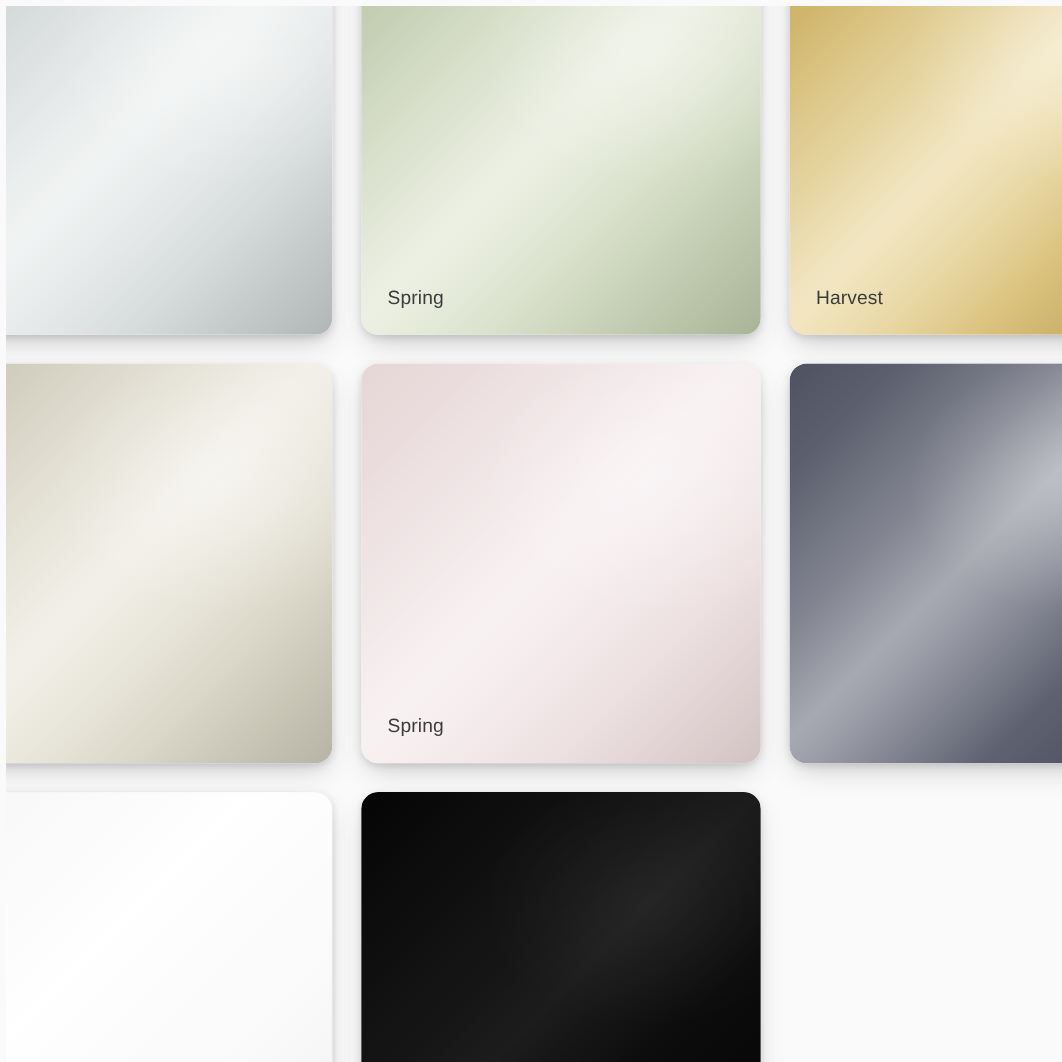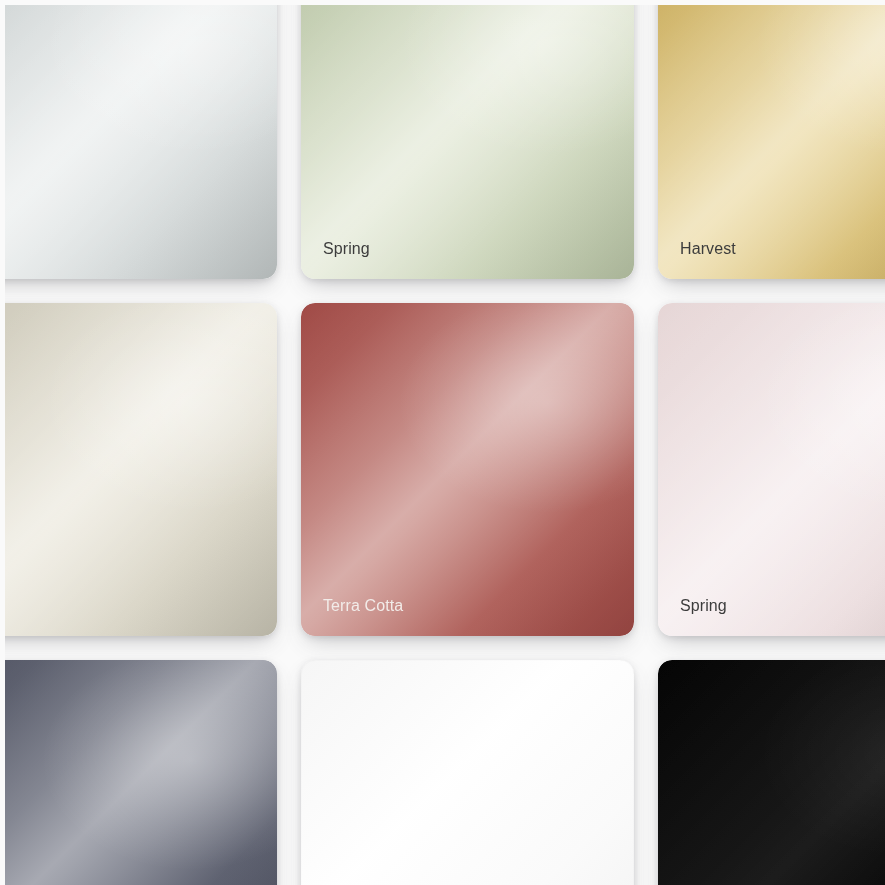--- a/index.html
+++ b/index.html
@@ -149,26 +149,20 @@
         <div class="swatch-sheen"></div>
         <div class="swatch-gloss"></div>
         <div class="swatch-label dark">Harvest</div>
       </div>
       <div class="swatch-card">
         <div class="swatch-base" style="background: linear-gradient(135deg, rgb(201, 197, 181) 0%, rgb(232, 228, 214) 50%, rgb(201, 197, 181) 100%);"></div>
         <div class="swatch-sheen"></div>
         <div class="swatch-gloss"></div>
       </div>
       <div class="swatch-card">
-        <div class="swatch-base" style="background: linear-gradient(135deg, rgb(160, 74, 70) 0%, rgb(184, 106, 98) 50%, rgb(160, 74, 70) 100%);"></div>
-        <div class="swatch-sheen"></div>
-        <div class="swatch-gloss"></div>
-        <div class="swatch-label light">Terra Cotta</div>
-      </div>
-      <div class="swatch-card">
         <div class="swatch-base" style="background: linear-gradient(135deg, rgb(230, 214, 214) 0%, rgb(242, 230, 232) 50%, rgb(230, 214, 214) 100%);"></div>
         <div class="swatch-sheen"></div>
         <div class="swatch-gloss"></div>
         <div class="swatch-label dark">Spring</div>
       </div>
       <div class="swatch-card">
         <div class="swatch-base" style="background: linear-gradient(135deg, rgb(78, 81, 96) 0%, rgb(94, 98, 114) 50%, rgb(78, 81, 96) 100%);"></div>
         <div class="swatch-sheen"></div>
         <div class="swatch-gloss"></div>
       </div>

